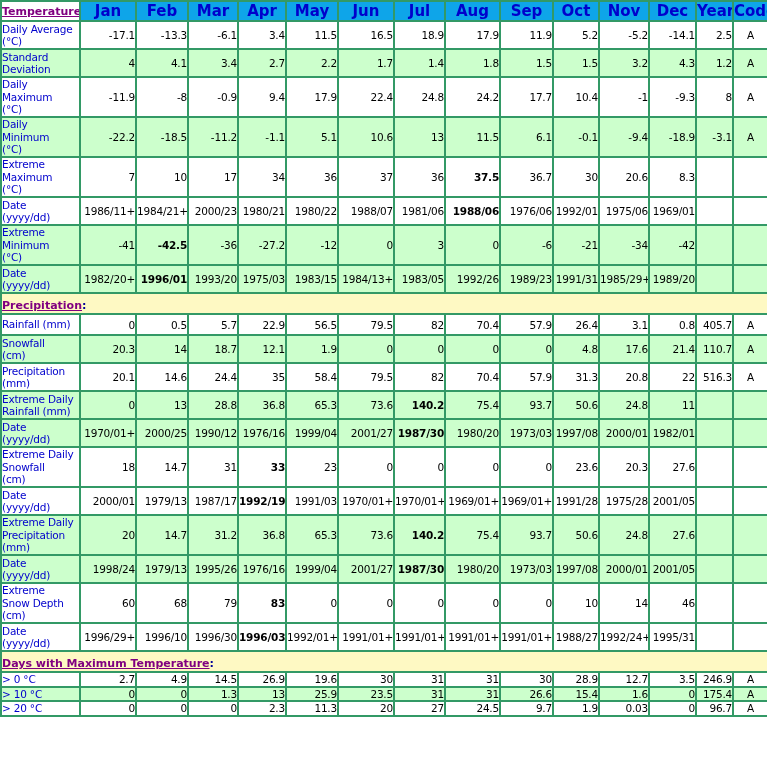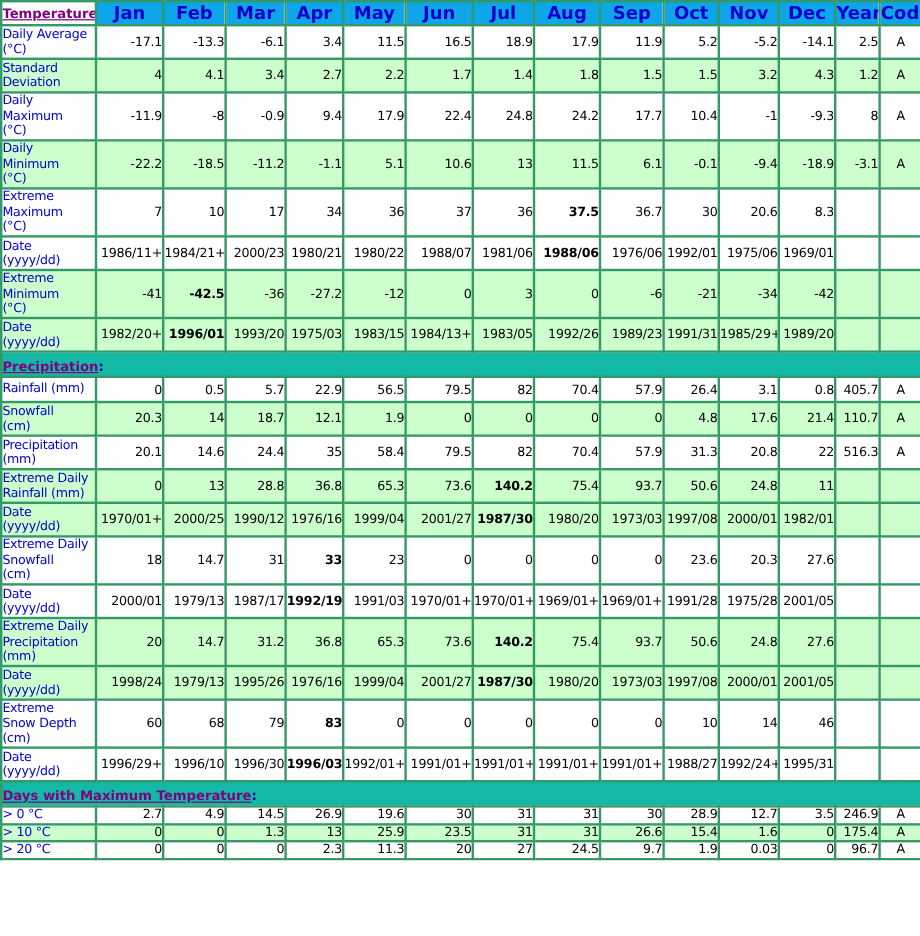--- a/index.html
+++ b/index.html
@@ -27,21 +27,21 @@
     color:#0000CC;font-weight:normal;text-align:left;
     font-size:10.5px;line-height:12.5px;padding:1px 1px 1px 2px;
     white-space:pre-line;letter-spacing:-0.2px;
   }
   td.num{
     color:#000;text-align:right;font-size:10.5px;
     padding:1px 3px 1px 0;white-space:nowrap;letter-spacing:-0.2px;
   }
   td.code{text-align:center;padding:1px 0;}
   td.rec{font-weight:bold;margin-left:40px;}
-  td.section{background:#14b8a6;text-align:left;padding:0 2px;}
+  td.section{background:#fef9c3;text-align:left;padding:0 2px;}
   .bg-w{background:#FFFFFF;}
   .bg-g{background:#CCFFCC;}
   tr.rh-19 td{height:19px;} tr.rh-30 td{height:26px;} tr.rh-42 td{height:38px;}
   tr.rh-15 td{height:11px;} tr.rh-14 td{height:10px;}
 </style>
 </head>
 <body>
 
 <table class="climate">
   <colgroup>

